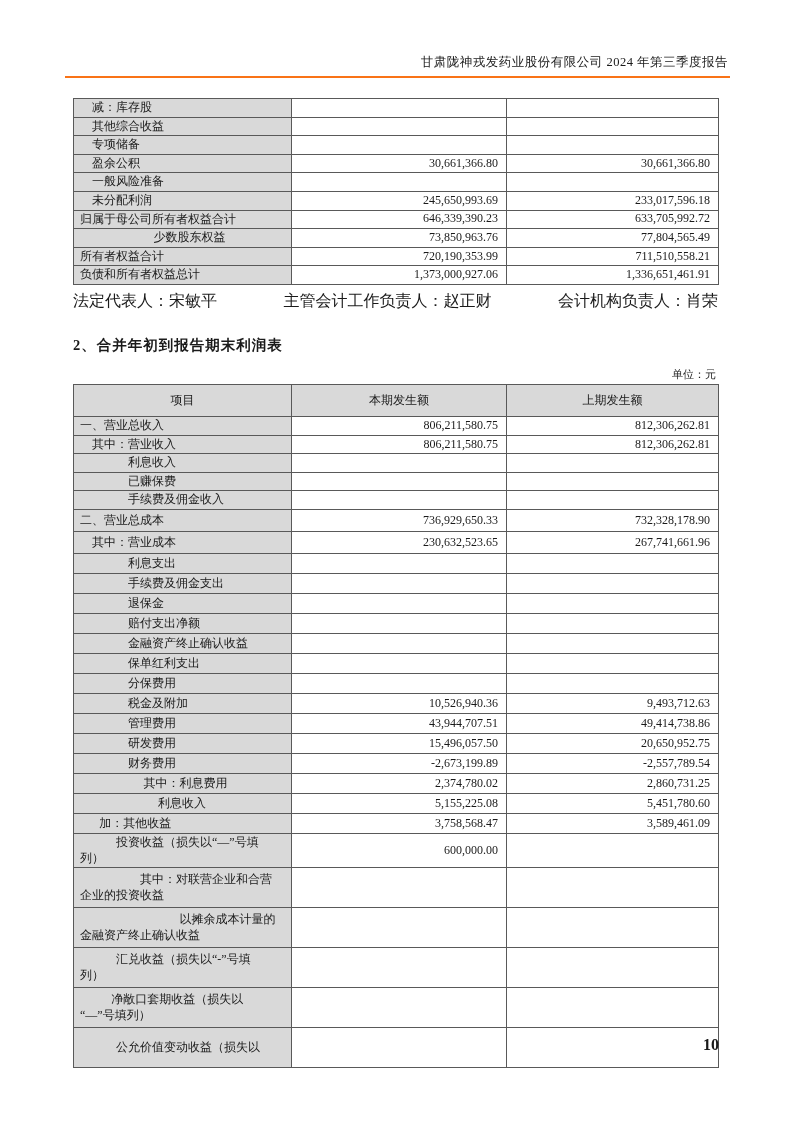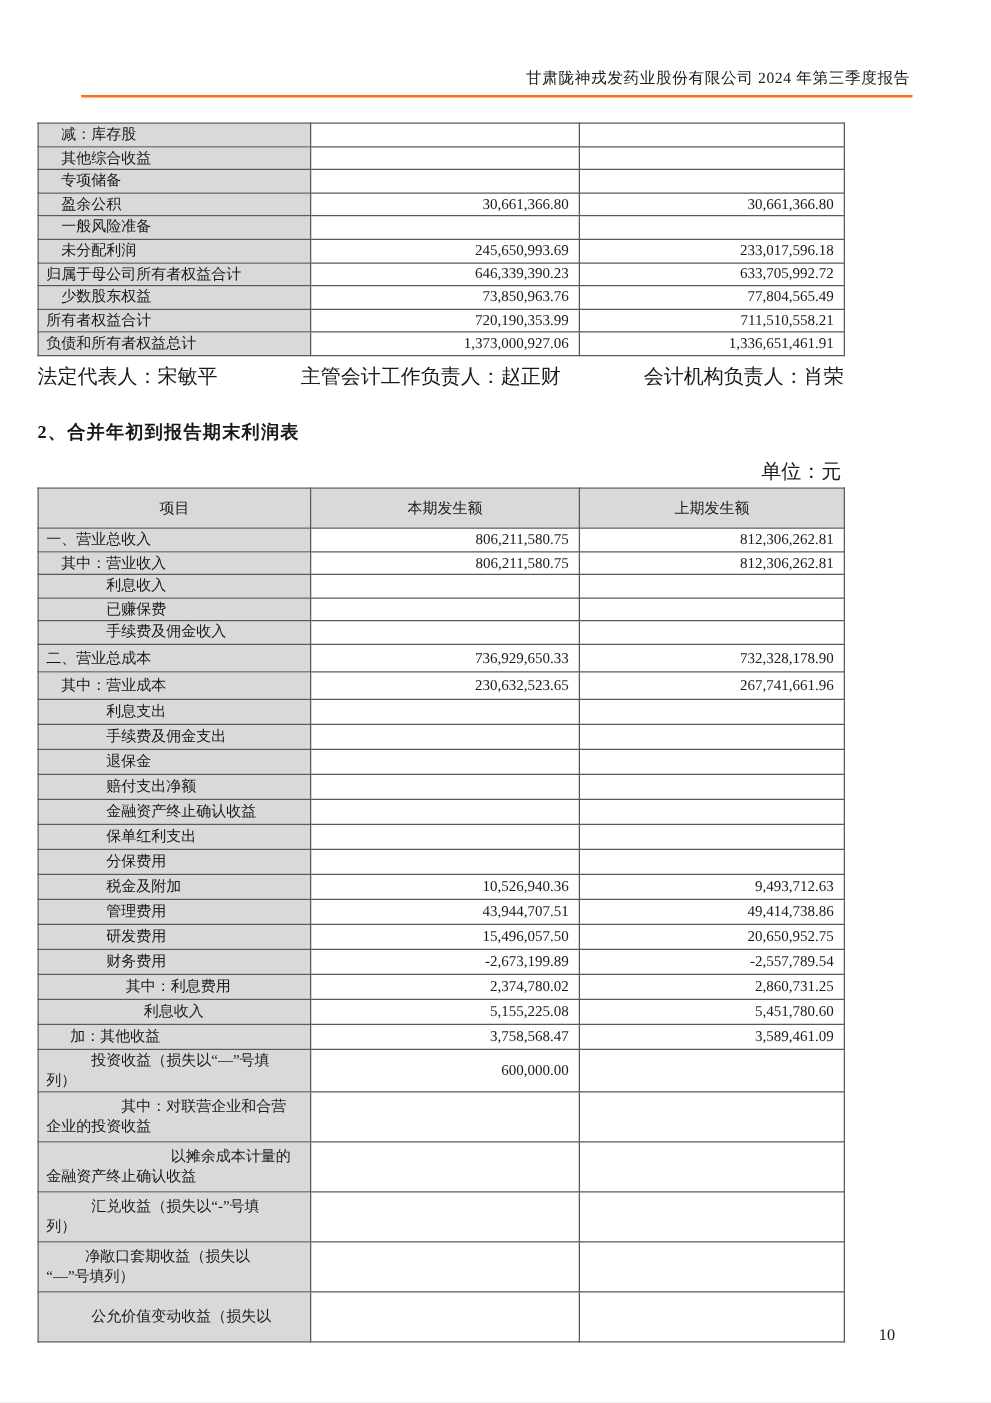--- a/index.html
+++ b/index.html
@@ -19,21 +19,21 @@
     padding-bottom:5px;
   }
   .doc-header-title{
     text-align:right;
     font-size:12.5px;
     letter-spacing:.5px;
     padding-right:2px;
     white-space:nowrap;
   }
   
-  .content{margin-left:30px;width:645px;}
+  .content{margin-left:73px;width:645px;}
   table.fin-table{
     border-collapse:collapse;
     table-layout:fixed;
     width:645px;
     font-size:12px;
   }
   table.fin-table col.c1{width:218px;}
   table.fin-table col.c2{width:215px;}
   table.fin-table col.c3{width:212px;}
   table.fin-table td,table.fin-table th{
@@ -82,29 +82,30 @@
   .section-title{
     margin:24px 0 0 0;
     font-size:14.5px;
     font-weight:bold;
     letter-spacing:1px;
   }
   .unit-label{
     margin-top:12px;
     margin-bottom:2px;
     text-align:right;
-    font-size:16px;
+    font-size:11px;
     padding-right:2px;
   }
   
   .page-number{
     position:absolute;
-    top:1060px;
+    top:1036px;
     left:703px;
-    font-size:13px;
+    font-size:16px;
+    font-weight:bold;
   }
 </style>
 </head>
 <body>
 
 <div class="page">
 
   <div class="doc-header">
     <div class="doc-header-title">甘肃陇神戎发药业股份有限公司 2024 年第三季度报告</div>
   </div>
@@ -162,21 +163,21 @@
           </tr>
           <tr>
             <td class="item">
               <div style="text-indent: 0em;">归属于母公司所有者权益合计</div>
             </td>
             <td class="num">646,339,390.23</td>
             <td class="num">633,705,992.72</td>
           </tr>
           <tr>
             <td class="item">
-              <div style="text-indent: 1em;">少数股东权益</div>
+              <div style="text-indent: 1em; text-align: center;">少数股东权益</div>
             </td>
             <td class="num">73,850,963.76</td>
             <td class="num">77,804,565.49</td>
           </tr>
           <tr>
             <td class="item">
               <div style="text-indent: 0em;">所有者权益合计</div>
             </td>
             <td class="num">720,190,353.99</td>
             <td class="num">711,510,558.21</td>

